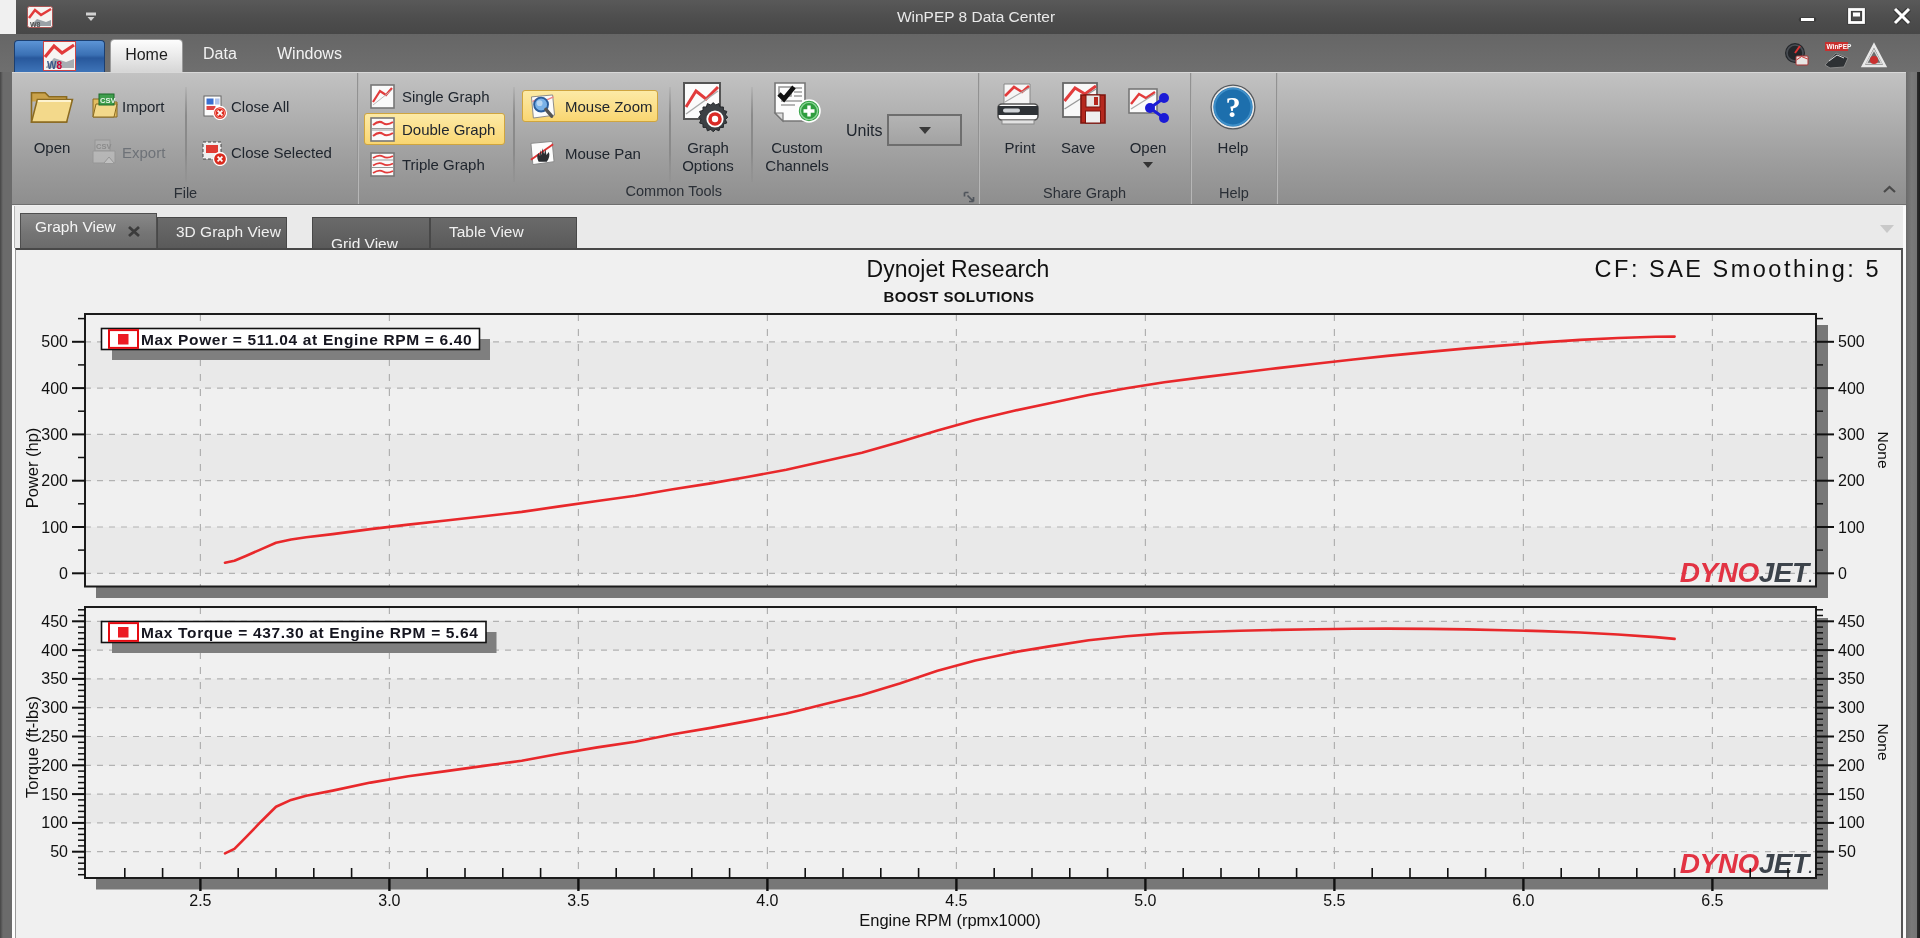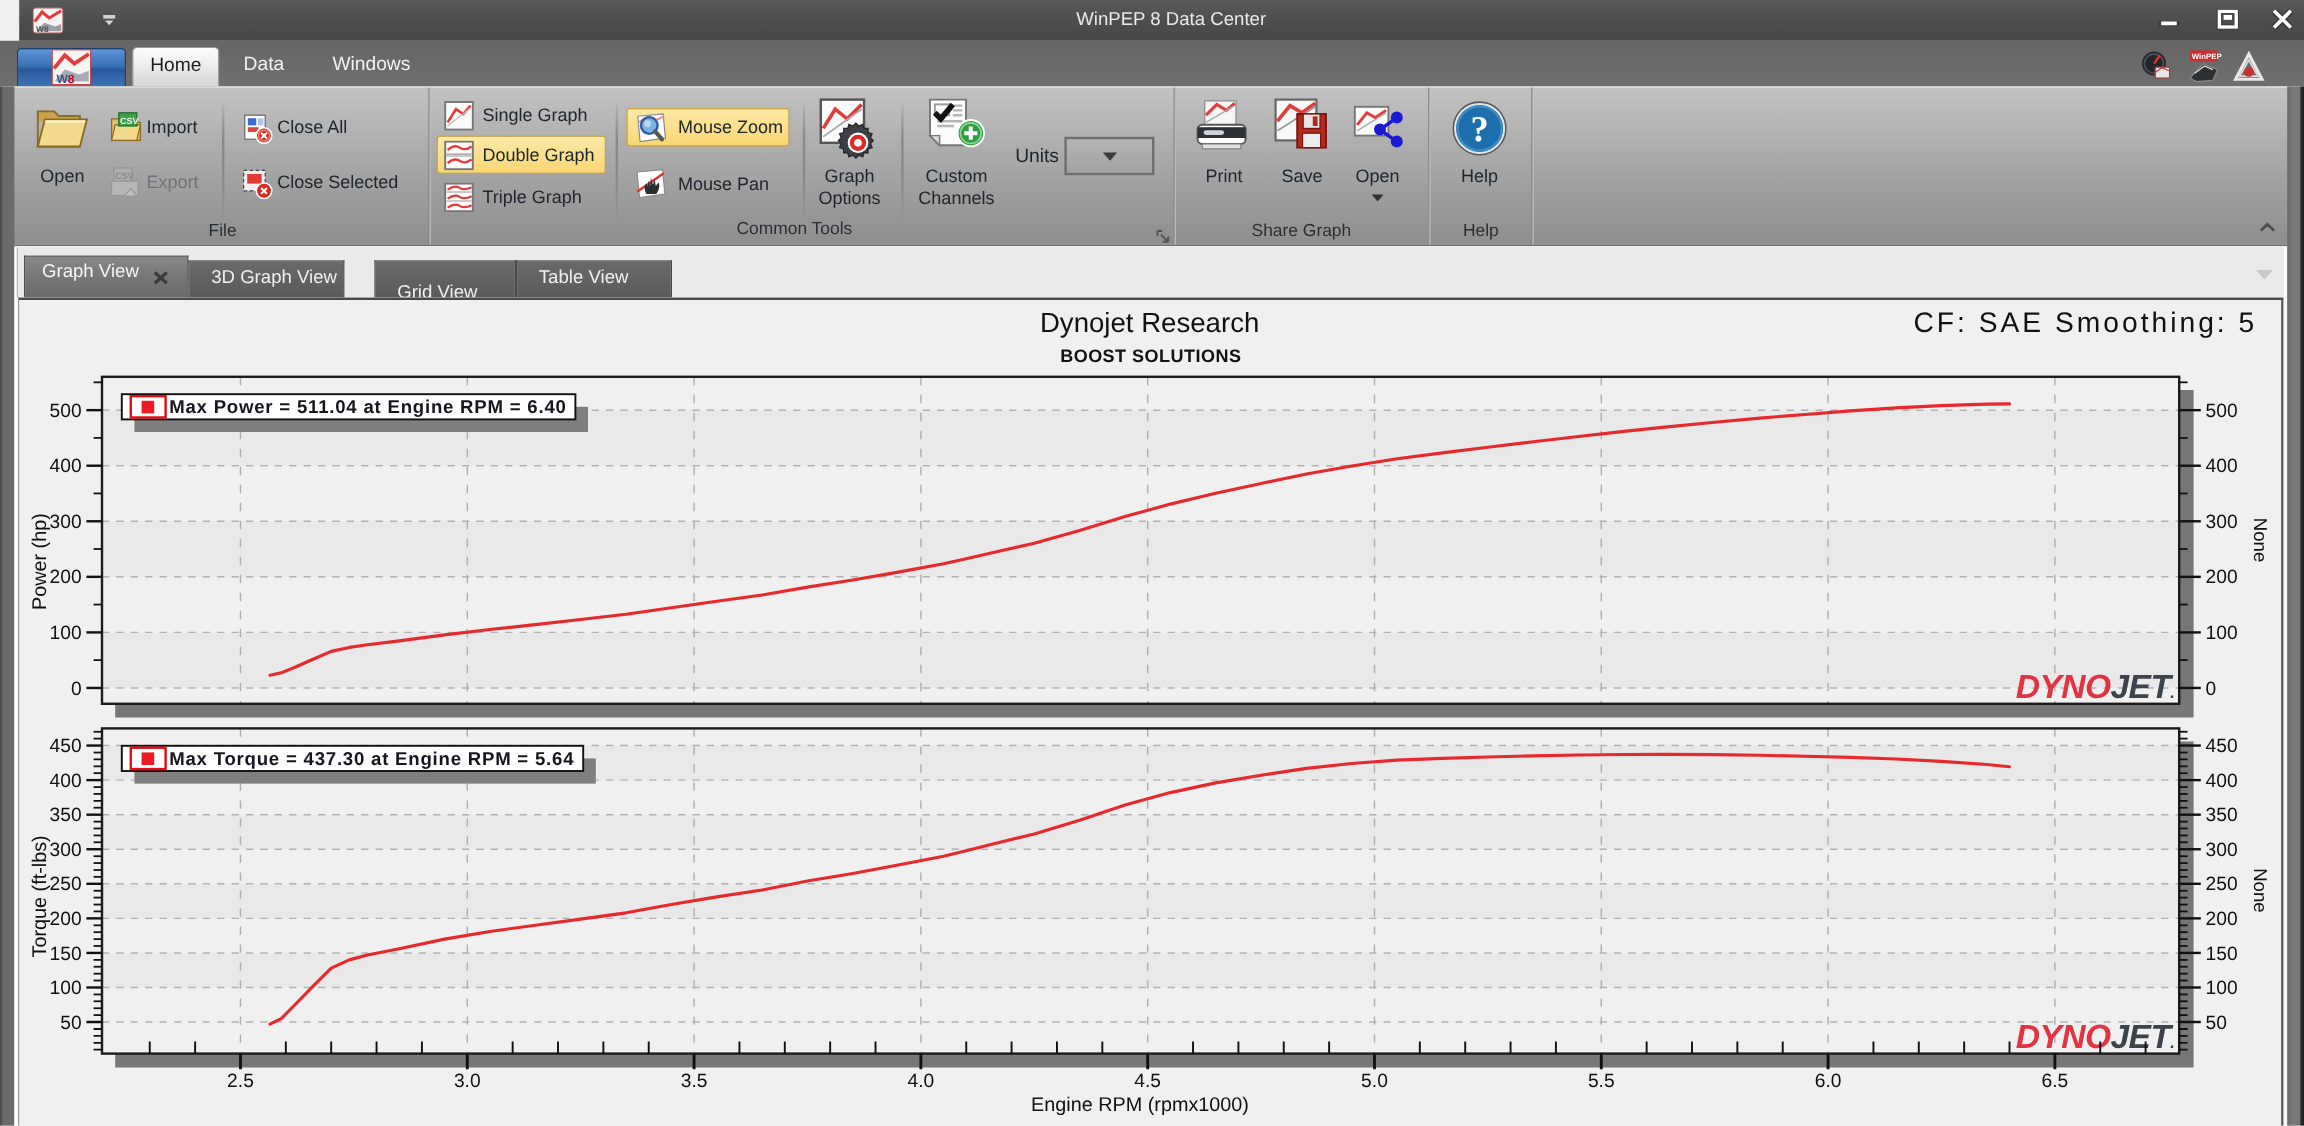--- a/index.html
+++ b/index.html
@@ -117,21 +117,21 @@
  <svg class="abs" style="left:186px;top:66px" width="28" height="27" viewBox="0 0 28 27">
   <rect x="3" y="3" width="18" height="17" fill="#efefef" stroke="#444" stroke-dasharray="3 2"></rect>
   <rect x="6" y="6" width="12" height="8" fill="#e03c34"></rect>
   <circle cx="20" cy="20" r="6.5" fill="#d92b1e" stroke="#fff" stroke-width="1.3"></circle>
   <path d="M17.6 17.6 L22.4 22.4 M22.4 17.6 L17.6 22.4" stroke="#fff" stroke-width="1.7"></path>
  </svg>
  <div class="abs lbl" style="left:217px;top:71px">Close Selected</div>
 </div>
 <div class="gsep" style="left:357px"></div>
 <div class="abs" style="left:359px;top:0;width:619px;height:131px">
- <div class="abs" style="left:243px;bottom:5px;width:120px;text-align:center;font-size:14.5px;color:#2a2f36">Common Tools</div>
+ <div class="abs" style="left:243px;bottom:5px;width:120px;text-align:right;font-size:14.5px;color:#2a2f36">Common Tools</div>
  <svg class="abs" style="left:11px;top:11px" width="25" height="25" viewBox="0 0 25 25">
   <rect x="1" y="1" width="23" height="23" fill="#fafafa" stroke="#777" stroke-width="1.6"></rect>
   <path d="M3 18 L10 7 L16 11 L22 4" stroke="#e23b3b" stroke-width="2.2" fill="none"></path>
   <path d="M3 21 L22 6" stroke="#bbb" stroke-width="1"></path>
  </svg>
  <div class="abs lbl" style="left:43px;top:15px">Single Graph</div>
  <div class="abs ylw" style="left:5px;top:40px;width:141px;height:32px"></div>
  <svg class="abs" style="left:11px;top:44px" width="25" height="25" viewBox="0 0 25 25">
   <rect x="1" y="1" width="23" height="23" fill="#fafafa" stroke="#777" stroke-width="1.6"></rect>
   <path d="M3 8 Q9 3 13 6 T23 5" stroke="#e23b3b" stroke-width="2" fill="none"></path>
@@ -214,21 +214,21 @@
   <path d="M3.5 20 L14 7 L24 13 L35 5" stroke="#e23b3b" stroke-width="3" fill="none"></path>
   <path d="M3.5 28 L35 8" stroke="#999" stroke-width="1.4"></path>
   <g>
             <path d="M20 14 h24 v28 h-24z" fill="#b5281e" stroke="#7d140e" stroke-width="1.6"></path>
   <rect x="25" y="14" width="14" height="12" fill="#e8e6e4" stroke="#7d140e"></rect>
   <rect x="33" y="16" width="4" height="8" fill="#b5281e"></rect>
   <rect x="24.5" y="30" width="15" height="12" fill="linear"></rect>
   <rect x="24.5" y="30" width="15" height="12" fill="#efefef" stroke="#7d140e"></rect>
           </g>
  </svg>
- <div class="abs lbl" style="left:81px;top:66px;width:48px;text-align:center">Save</div>
+ <div class="abs lbl" style="left:81px;top:66px;width:48px;">Save</div>
  <svg class="abs" style="left:148px;top:13px" width="42" height="42" viewBox="0 0 42 42">
   <rect x="1" y="3" width="28" height="24" fill="#fafafa" stroke="#777" stroke-width="1.6"></rect>
   <path d="M3 18 L11 8 L18 12 L27 6" stroke="#e23b3b" stroke-width="2.4" fill="none"></path>
   <path d="M3 23 L27 8" stroke="#aaa" stroke-width="1.2"></path>
   <circle cx="36" cy="12" r="5" fill="#1b1bd6"></circle>
           <circle cx="22" cy="22" r="5" fill="#1b1bd6"></circle>
           <circle cx="36" cy="32" r="5" fill="#1b1bd6"></circle>
   <path d="M22 22 L36 12 M22 22 L36 32" stroke="#1b1bd6" stroke-width="3"></path>
  </svg>
  <div class="abs lbl" style="left:144px;top:66px;width:48px;text-align:center">Open</div>
@@ -251,21 +251,21 @@
 </svg>
 </div>
 <div class="abs" style="left:0;top:206px;width:1920px;height:42px;background:#eaeaea"></div>
 <div class="abs" style="left:20px;top:213px;width:137px;height:35px;background:linear-gradient(180deg,#888,#757575 55%,#6b6b6b);border:1px solid #4f4f4f;border-bottom:none;color:#f5f5f5;font-size:15.5px;padding:4px 0 0 14px">Graph View
   <svg class="abs" style="left:104px;top:9px" width="18" height="17" viewBox="0 0 18 17">
         <path d="M4 4 L14 13 M14 4 L4 13" stroke="#3c3c3c" stroke-width="2.8"></path>
       </svg>
 </div>
 <div class="abs" style="left:157px;top:217px;width:130px;height:31px;background:linear-gradient(180deg,#6a6a6a,#5a5a5a);border:1px solid #484848;border-bottom:none;color:#f0f0f0;font-size:15.5px;padding:5px 0 0 18px">3D Graph View</div>
 <div class="abs" style="left:312px;top:217px;width:118px;height:31px;background:linear-gradient(180deg,#6a6a6a,#5a5a5a);border:1px solid #484848;border-bottom:none;color:#f0f0f0;font-size:15.5px;padding:17px 0 0 18px">Grid View</div>
-<div class="abs" style="left:430px;top:217px;width:130px;height:31px;background:linear-gradient(180deg,#6a6a6a,#5a5a5a);border:1px solid #484848;border-bottom:none;color:#f0f0f0;font-size:15.5px;padding:5px 16px 0 18px">Table View</div>
+<div class="abs" style="left:430px;top:217px;width:147px;height:31px;background:linear-gradient(180deg,#6a6a6a,#5a5a5a);border:1px solid #484848;border-bottom:none;color:#f0f0f0;font-size:15.5px;padding:5px 16px 0 18px">Table View</div>
 <div class="abs" style="left:15px;top:248px;width:1888px;height:690px;background:#f0f0f0;border-top:2px solid #484848;border-right:2px solid #555;border-left:1px solid #9a9a9a"></div>
 <div class="abs" style="left:1880px;top:225px;width:0;height:0;border:7px solid transparent;border-top:8px solid #c9c9c9"></div>
 <div class="abs" style="left:0;top:72px;width:12px;height:866px;background:linear-gradient(90deg,#454545,#6b6b6b 25%,#6b6b6b)"></div>
 <div class="abs" style="left:12px;top:206px;width:3px;height:732px;background:#fdfdfd"></div>
 <div class="abs" style="left:14px;top:206px;width:1px;height:42px;background:#b5b5b5"></div>
 <div class="abs" style="left:1903px;top:206px;width:3px;height:732px;background:#fafafa"></div>
 <div class="abs" style="left:1906px;top:72px;width:14px;height:866px;background:linear-gradient(90deg,#6a6a6a,#7a7a7a 40%,#757575 75%,#2a2a2a 82%,#1e1e1e)"></div>
 <div class="abs" style="left:12px;top:72px;width:1894px;height:134px;background:transparent"></div>
 <svg width="1920" height="938" viewBox="0 0 1920 938" font-family="Liberation Sans, sans-serif" style="position:absolute;left:0;top:0">
 <text x="958" y="277" text-anchor="middle" font-size="23" fill="#111">Dynojet Research</text>

